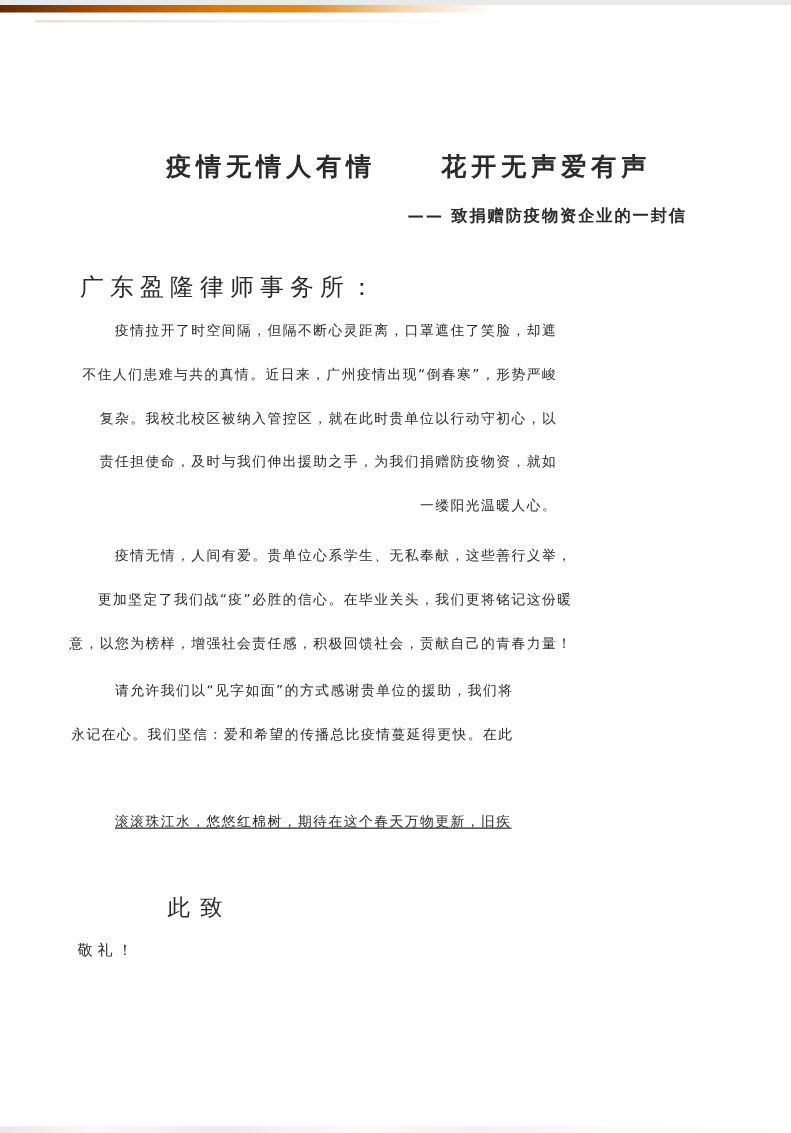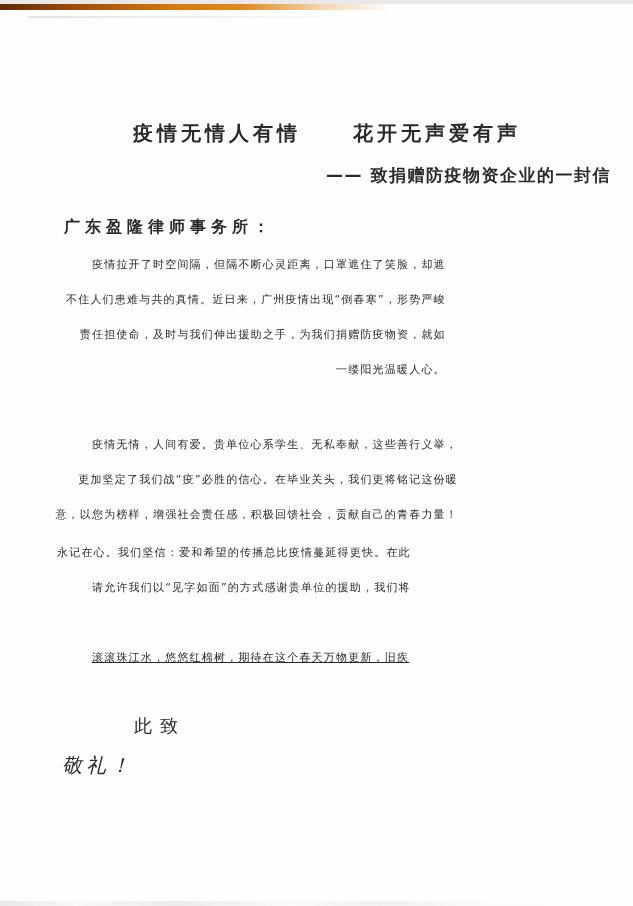--- a/index.html
+++ b/index.html
@@ -38,44 +38,44 @@
   }
   .hw{letter-spacing:2px;}
   .title-row{
     position:absolute;top:116px;left:133px;
     font-size:20px;font-weight:bold;letter-spacing:4px;
     white-space:nowrap;
   }
   .title-gap{display:inline-block;width:52px;}
   .subtitle{
     position:absolute;top:160px;left:326px;
-    font-size:17px;font-weight:bold;letter-spacing:1.5px;
+    font-size:13px;font-weight:bold;letter-spacing:1.5px;
     white-space:nowrap;
   }
   .salutation{
     position:absolute;top:213px;left:64px;
-    font-size:16px;font-weight:bold;letter-spacing:5px;
+    font-size:19px;font-weight:normal;letter-spacing:5px;
     white-space:nowrap;
   }
   .para{position:absolute;left:54px;font-size:11px;}
   .para .line{
     height:35px;line-height:35px;white-space:nowrap;letter-spacing:1.2px;
   }
   .para .line.indent{padding-left:38px;}
   #para-1{top:243px;}
   #para-2{top:423px;}
   #para-3{top:531px;}
   #para-4{top:636px;text-decoration:underline;}
   .cizhi{
     position:absolute;top:710px;left:134px;
     font-size:18px;letter-spacing:8px;white-space:nowrap;font-family:Liberation Serif, serif;
   }
   .jingli{
     position:absolute;top:748px;left:62px;
-    font-size:20px;letter-spacing:4px;white-space:nowrap;font-style:italic;
+    font-size:12px;letter-spacing:4px;white-space:nowrap;
   }
   .signature{
     position:absolute;top:817px;right:100px;
     font-size:15px;letter-spacing:1px;white-space:nowrap;
   }
   .date{
     position:absolute;top:850px;right:143px;
     font-size:16px;letter-spacing:2px;white-space:nowrap;
   }
 </style>
@@ -91,33 +91,34 @@
     <span>疫情无情人有情</span><span class="title-gap"></span><span>花开无声爱有声</span>
   </div>
 
   <div class="subtitle hw">—— 致捐赠防疫物资企业的一封信</div>
 
   <div class="salutation hw">广东盈隆律师事务所：</div>
 
   <div class="para" id="para-1">
     <div class="line indent">疫情拉开了时空间隔，但隔不断心灵距离，口罩遮住了笑脸，却遮</div>
     <div class="line">不住人们患难与共的真情。近日来，广州疫情出现“倒春寒”，形势严峻</div>
+    <div class="line">复杂。我校北校区被纳入管控区，就在此时贵单位以行动守初心，以</div>
     <div class="line">责任担使命，及时与我们伸出援助之手，为我们捐赠防疫物资，就如</div>
     <div class="line">一缕阳光温暖人心。</div>
   </div>
 
   <div class="para" id="para-2">
     <div class="line indent">疫情无情，人间有爱。贵单位心系学生、无私奉献，这些善行义举，</div>
     <div class="line">更加坚定了我们战“疫”必胜的信心。在毕业关头，我们更将铭记这份暖</div>
     <div class="line">意，以您为榜样，增强社会责任感，积极回馈社会，贡献自己的青春力量！</div>
   </div>
 
   <div class="para" id="para-3">
+    <div class="line indent">请允许我们以“见字如面”的方式感谢贵单位的援助，我们将</div>
     <div class="line">永记在心。我们坚信：爱和希望的传播总比疫情蔓延得更快。在此</div>
-    <div class="line indent">请允许我们以“见字如面”的方式感谢贵单位的援助，我们将</div>
   </div>
 
   <div class="para" id="para-4">
     <div class="line indent">滚滚珠江水，悠悠红棉树，期待在这个春天万物更新，旧疾</div>
   </div>
 
   <div class="cizhi hw">此致</div>
   <div class="jingli hw">敬礼！</div>
 
 

